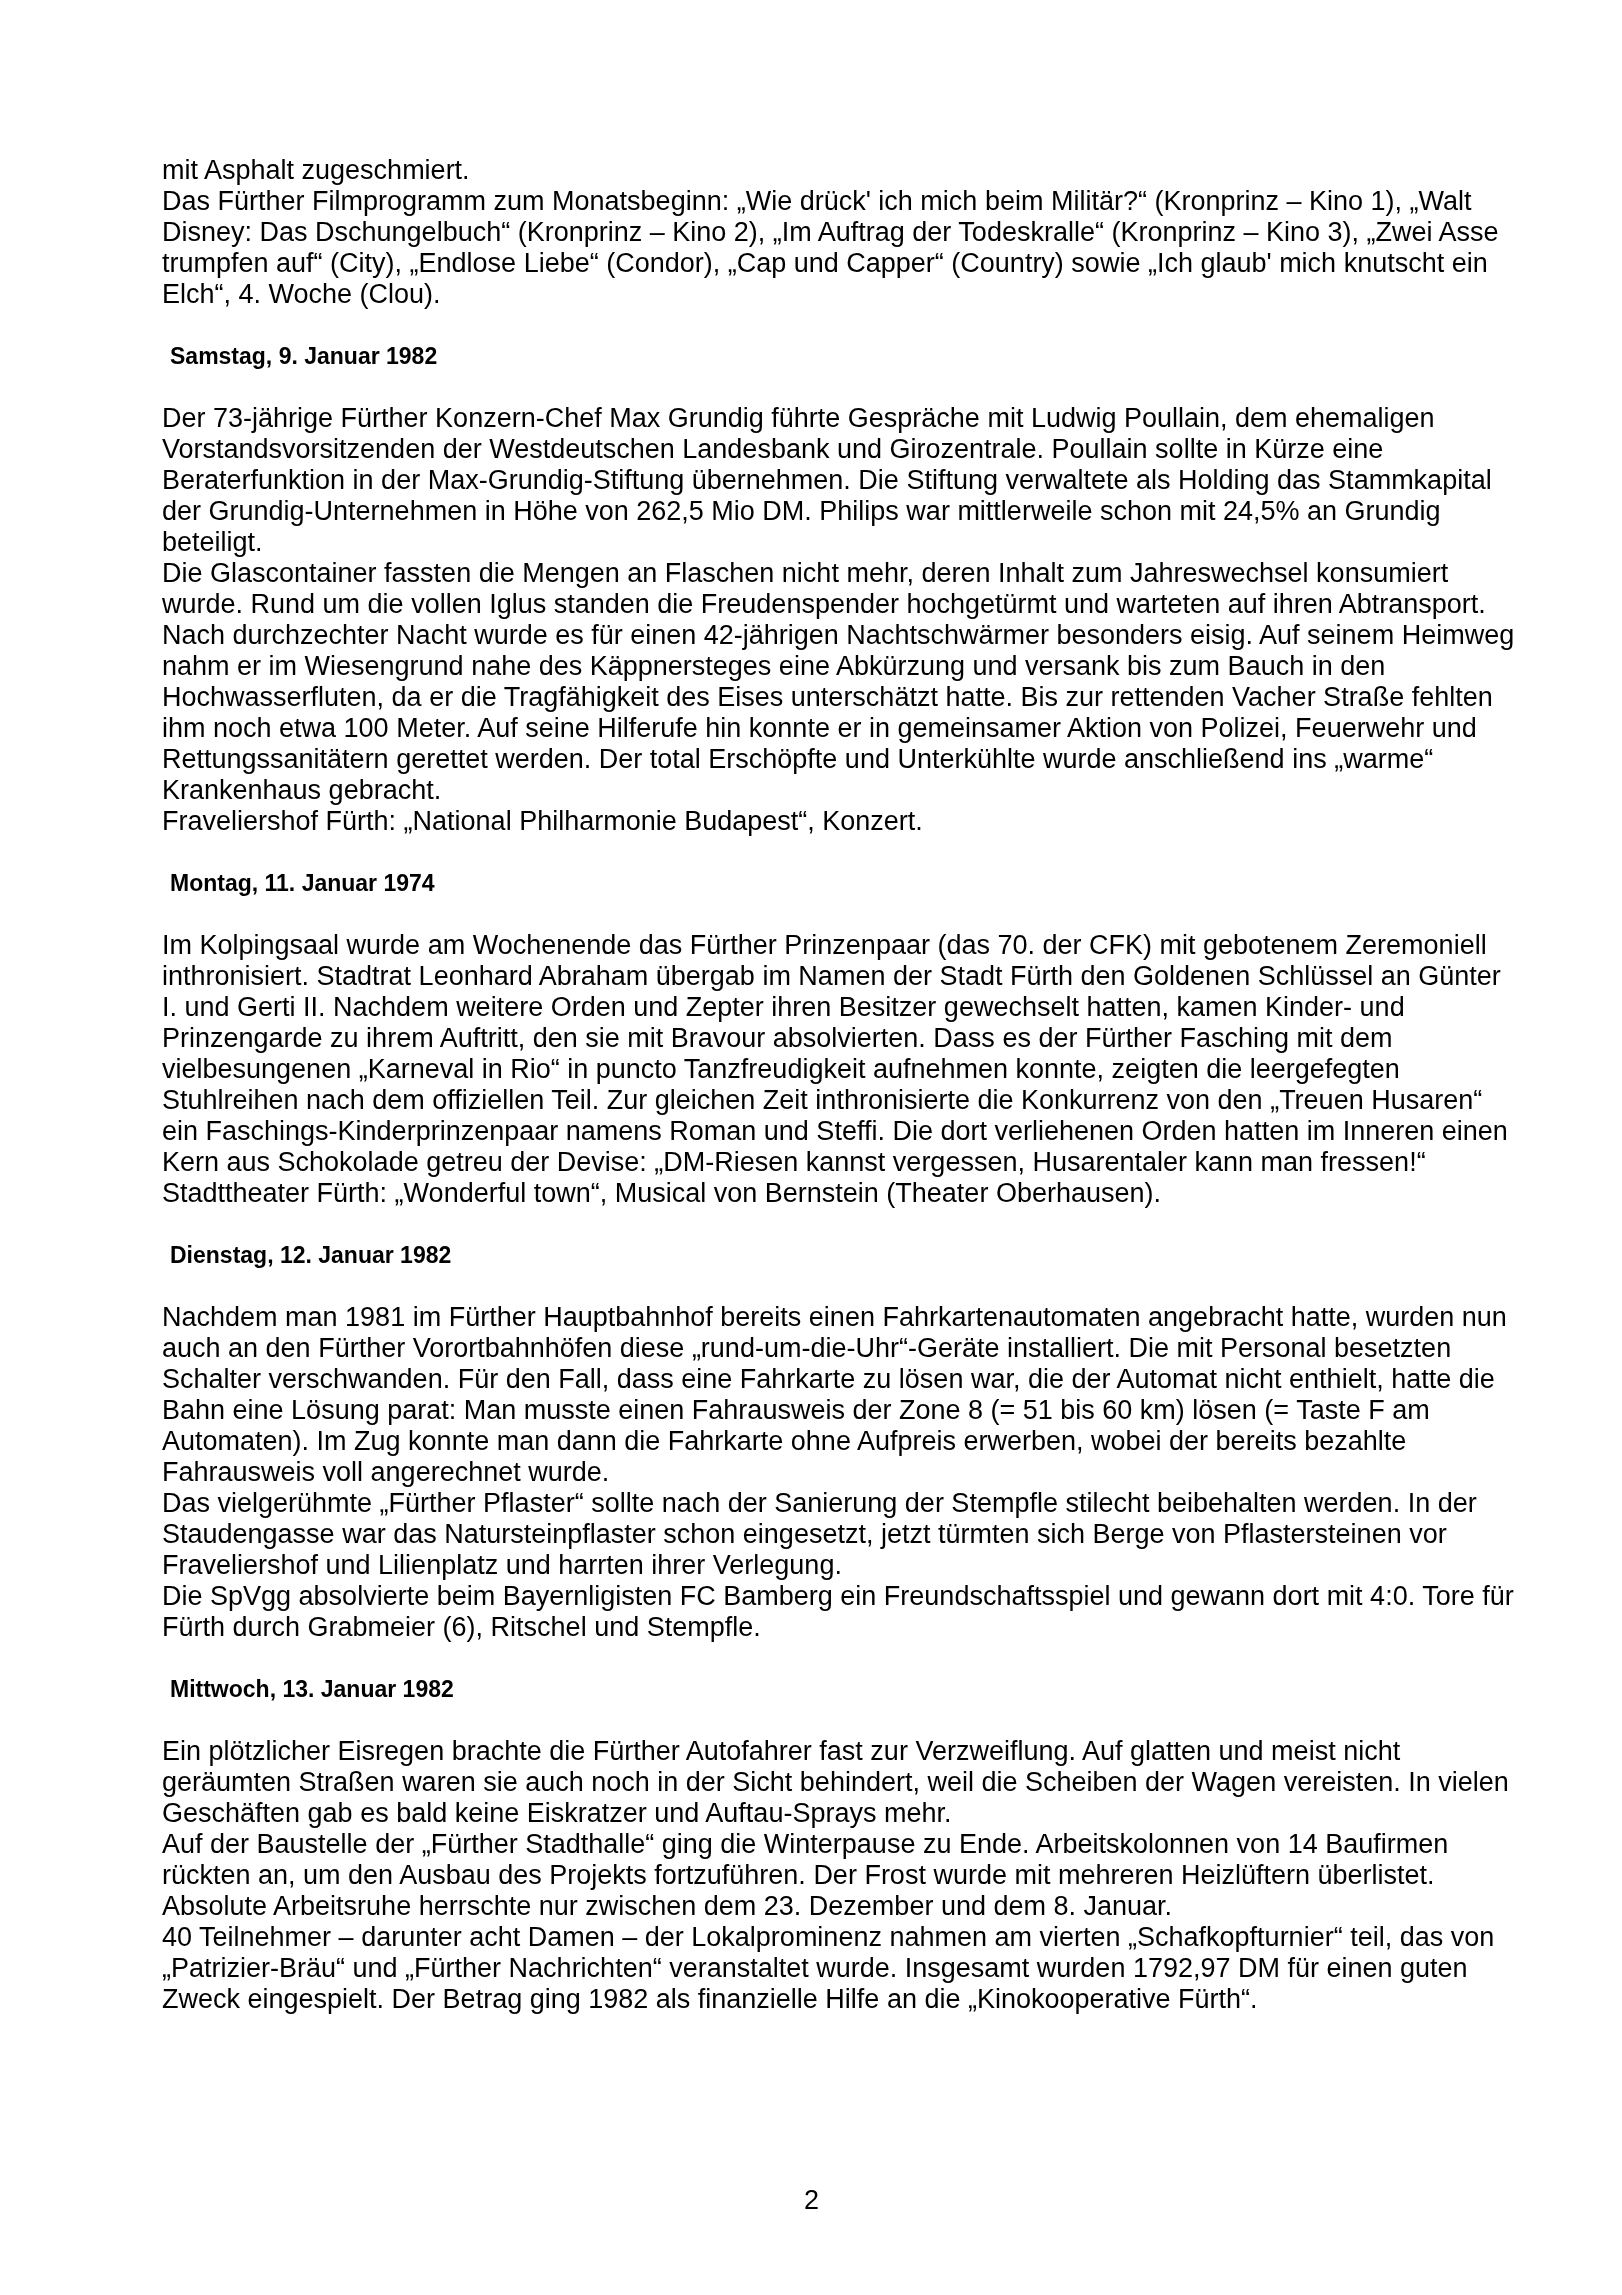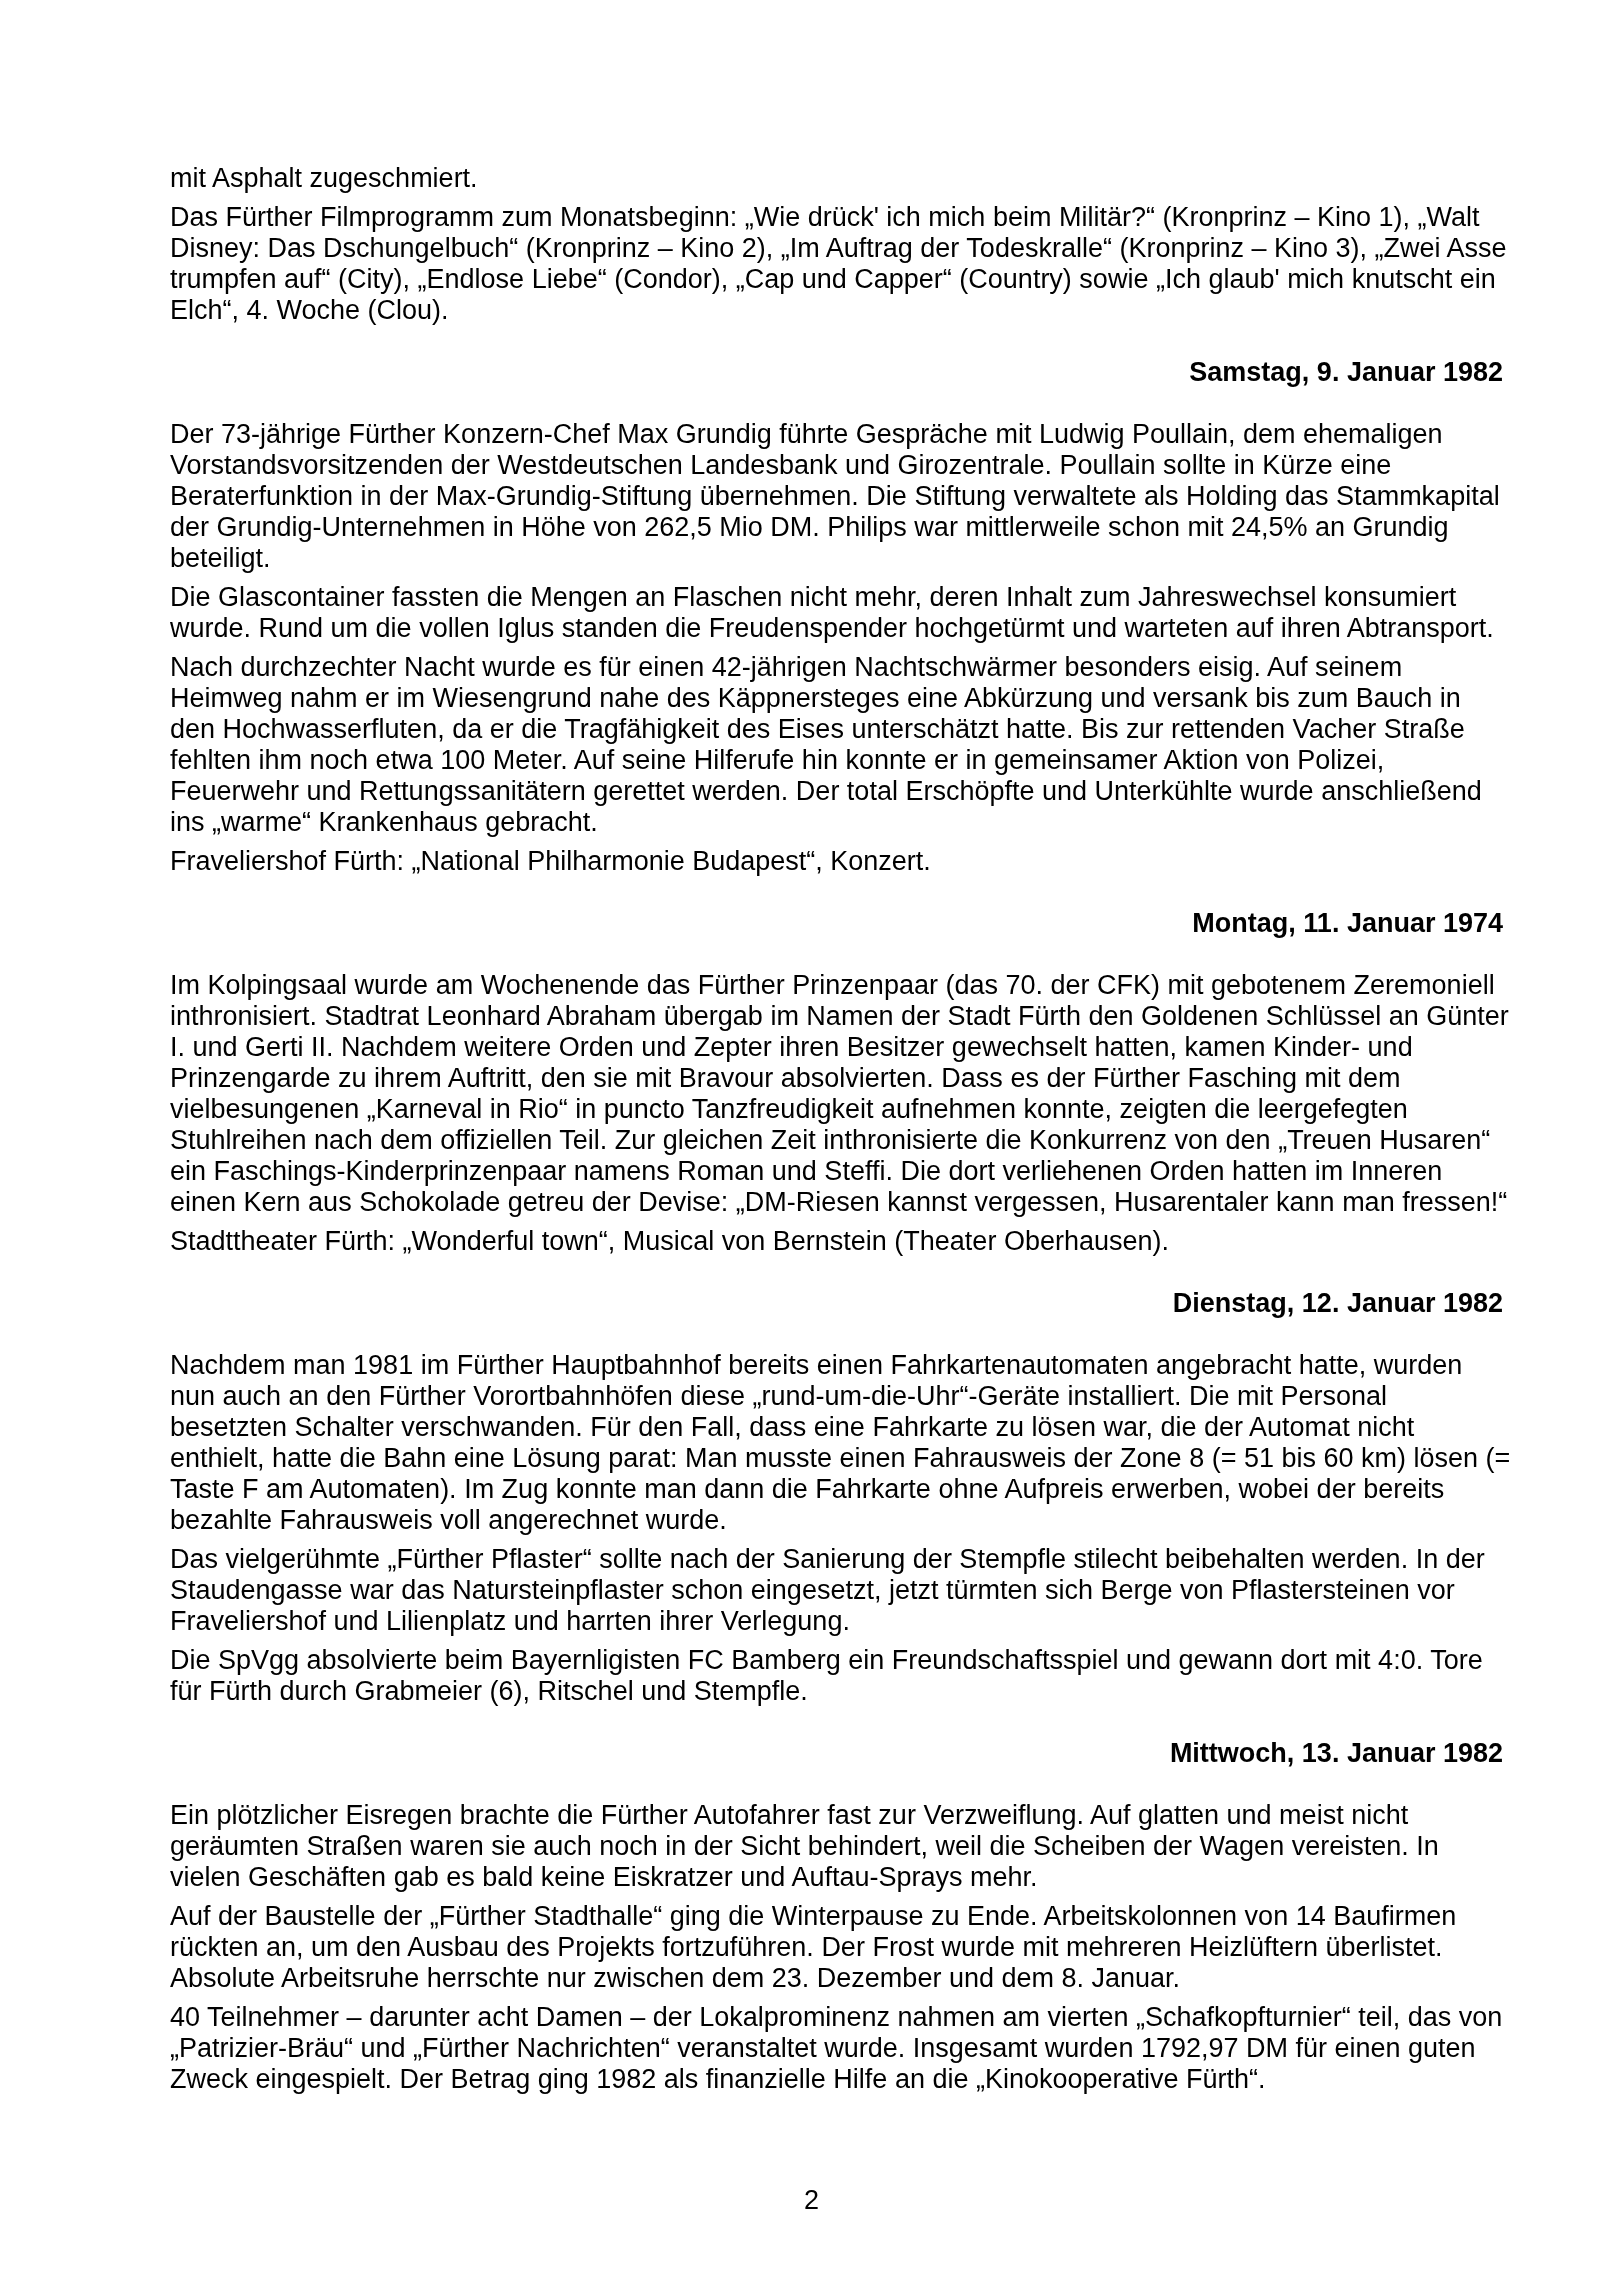--- a/index.html
+++ b/index.html
@@ -18,30 +18,29 @@
     }
     .content {
       position: absolute;
       left: 162px;
       top: 155px;
       width: 1357px;
       font-size: 27px;
       line-height: 31px;
     }
     .content p {
-      margin: 8px;
+      margin: 0;
       padding: 0;
     }
     .section-heading {
-      font-size: 27px;
+      font-size: 23px;
       line-height: 31px;
       font-weight: bold;
-      margin: 31px 16px;
+      margin: 31px 8px;
       padding: 0;
-      text-align: right;
     }
     .page-number {
       position: absolute;
       left: 0;
       right: 0;
       bottom: 79px;
       text-align: center;
       font-size: 27px;
       line-height: 31px;
     }

